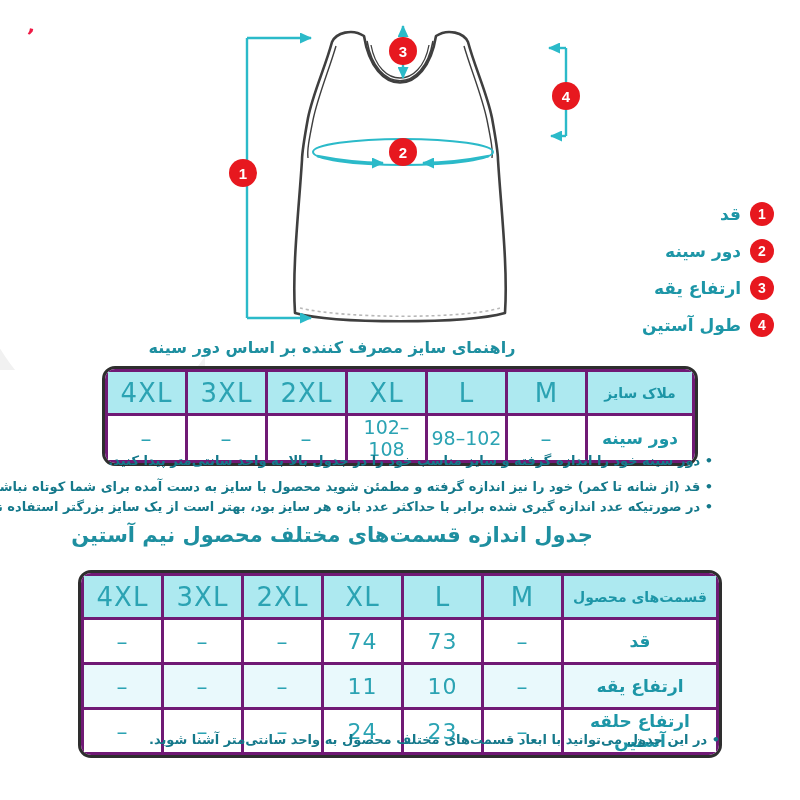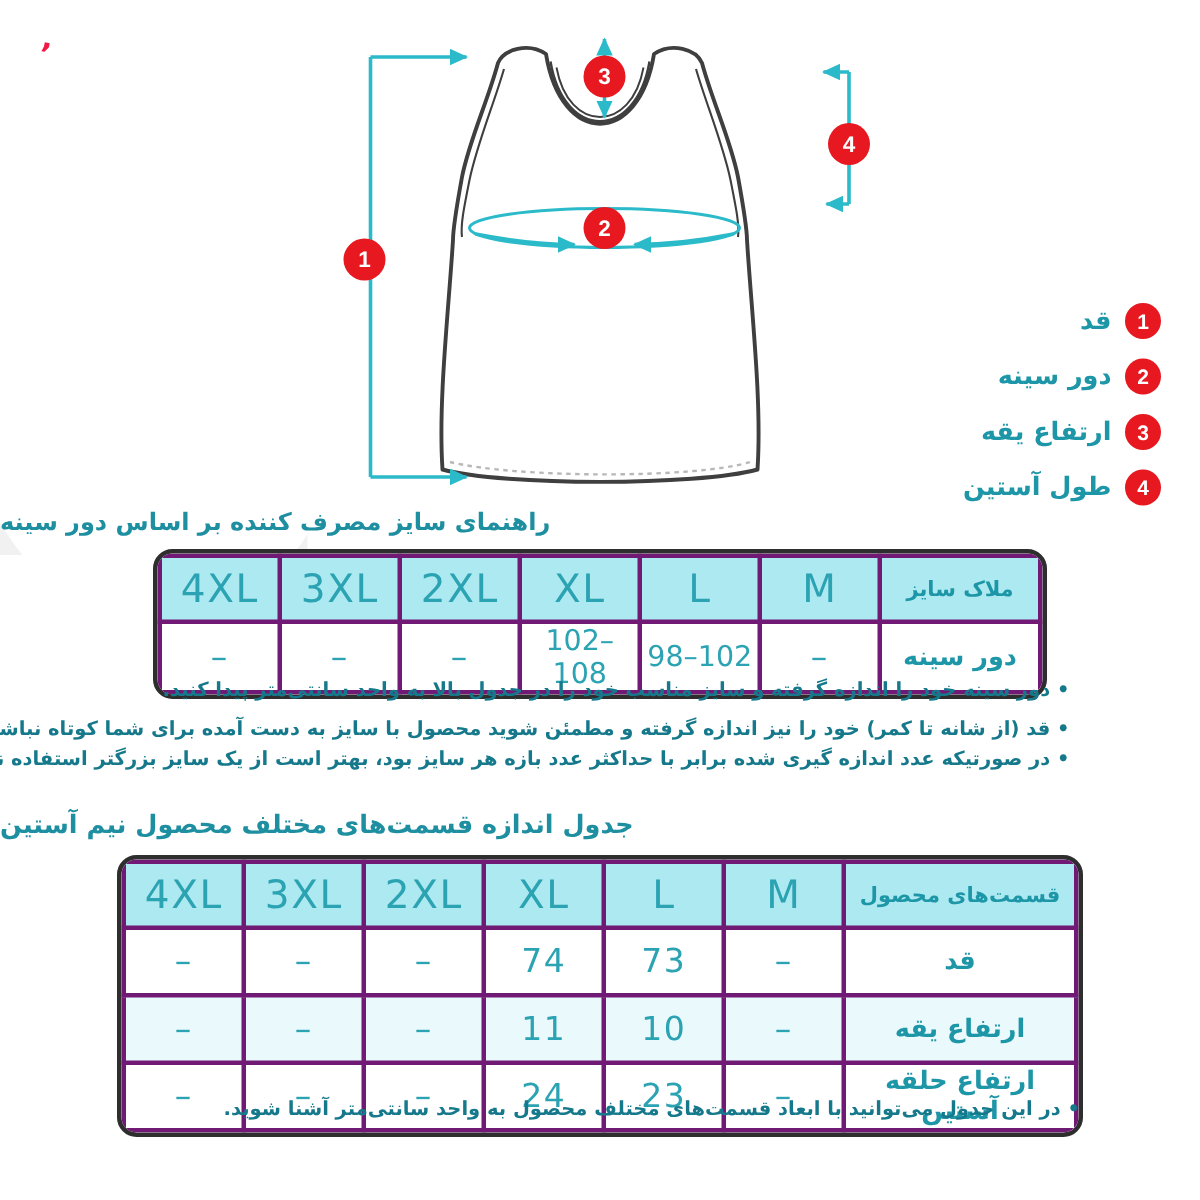--- a/index.html
+++ b/index.html
@@ -37,24 +37,24 @@
   .legend-row { right:26px; height:26px; display:flex; align-items:center;
                 justify-content:flex-end; gap:9px; direction:ltr; }
   .legend-label { color:#1d96a7; font-weight:bold; font-size:17px; white-space:nowrap; }
   .legend-badge { width:24px; height:24px; border-radius:50%; background:#e7181f;
                   color:#fff; font-weight:bold; font-size:14px;
                   display:flex; align-items:center; justify-content:center;
                   font-family:"Liberation Sans", sans-serif; flex:0 0 auto; }
   .lg1 { top:201px; } .lg2 { top:238px; } .lg3 { top:275px; } .lg4 { top:312px;justify-content:space-between; }
 
   
-  .sec-title { left:0; width:664px; text-align:left; color:#1e8fa0;
+  .sec-title { left:0; width:664px; text-align:center; color:#1e8fa0;
                font-weight:bold; direction:rtl; }
   .t1 { top:338px; font-size:16px; }
-  .t2 { top:540px; font-size:17px; }
+  .t2 { top:523px; font-size:21px; }
 
   
   .tbl-wrap { border:3px solid #2e2e2e; border-radius:13px; overflow:hidden; background:#fff; }
   .tw1 { left:102px; top:366px; width:596px; }
   .tw2 { left:78px;  top:570px; width:644px; }
   table { width:100%; border-collapse:collapse; table-layout:fixed; }
   td, th { border:3px solid #701a75; text-align:center; vertical-align:middle; padding:0; }
   th { background:#ade9f0; font-weight:normal; }
   .size-h { font-size:26px; color:#2ba3b3; letter-spacing:1px; height:44px;
             font-family:"DejaVu Sans", sans-serif; }

